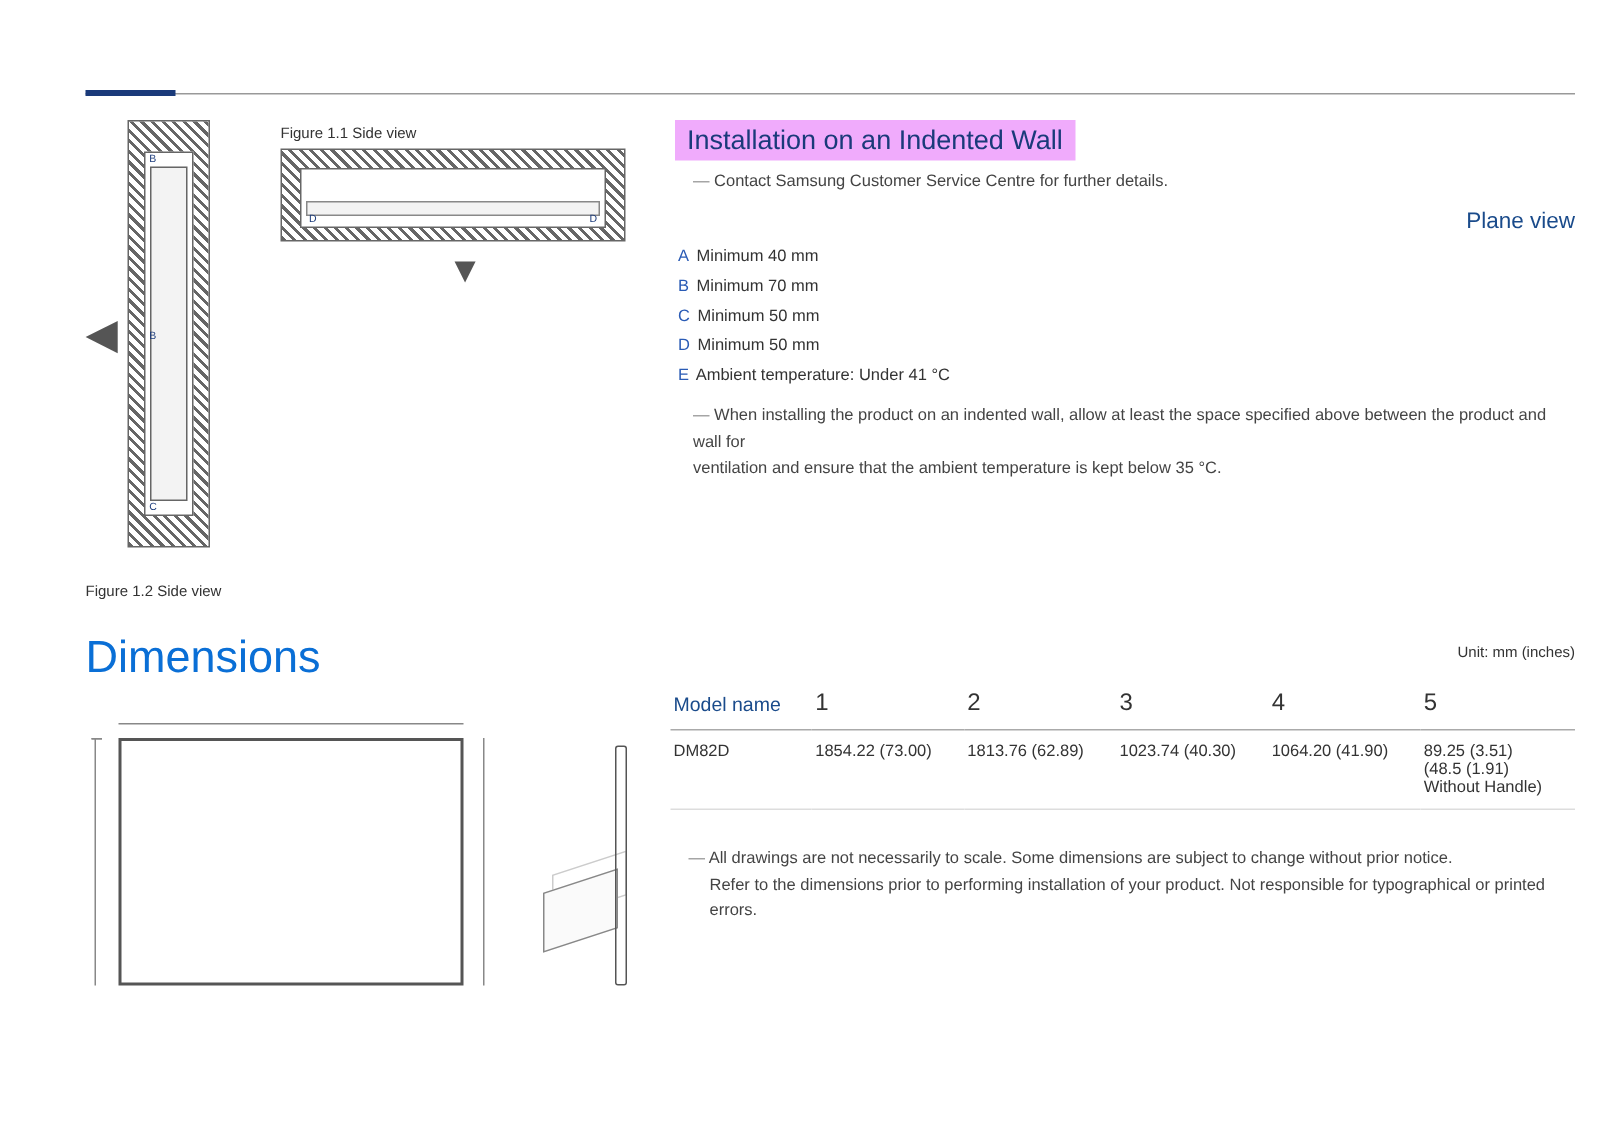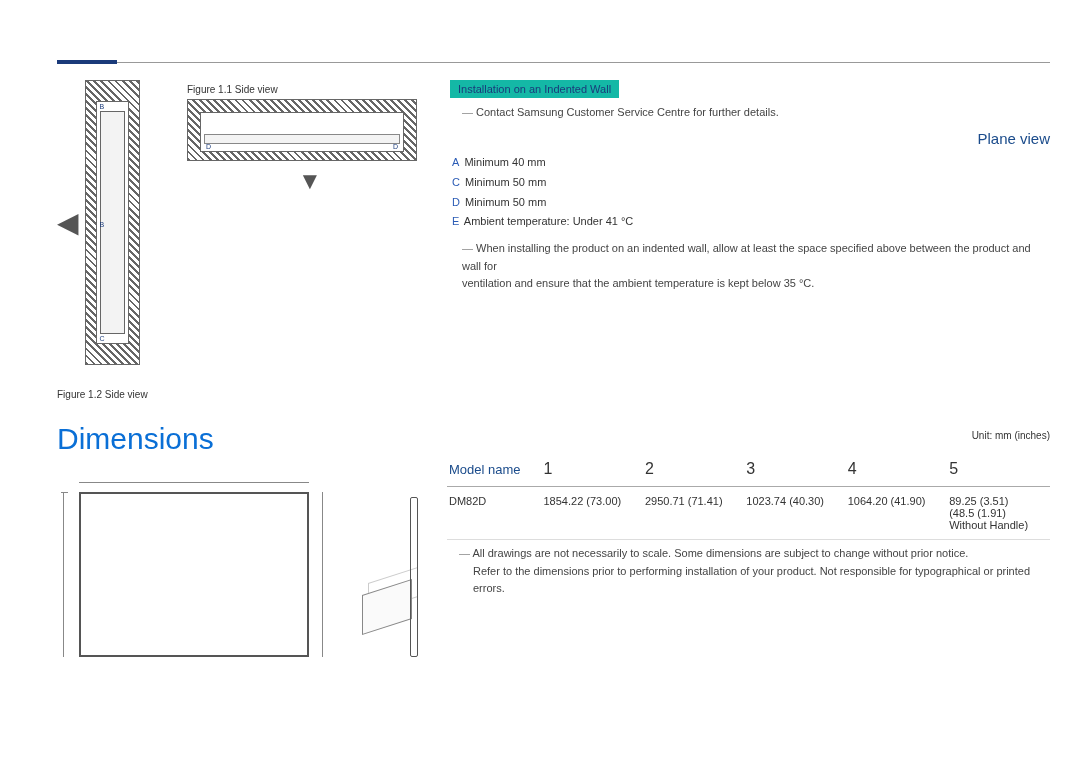--- a/index.html
+++ b/index.html
@@ -104,23 +104,23 @@
     color: #555;
     margin-top: 6px;
   }
   .side-fig2-label {
     position: absolute;
     top: 305px;
     left: 0;
   }
 
   .highlight-heading {
-    background: #14b8a6;
+    background: #f0abfc;
     color: #1a3a7a;
-    font-size: 11px;
+    font-size: 18px;
     font-weight: 300;
     padding: 3px 8px;
     display: inline-block;
   }
   .bullet-text { margin: 8px 0 12px 12px; font-size: 11px; color: #444; }
   .sub-heading { color: #1a4b8b; font-size: 15px; font-weight: 300; margin: 6px 0; text-align: right; }
   .spec-list { margin-left: 2px; font-size: 11px; line-height: 1.8; }
   .spec-list span.lbl { color: #2a5bb5; margin-right: 2px; }
   .note-text { margin: 8px 0 0 12px; font-size: 11px; color: #444; line-height: 1.6; }
   .note-text .indent { display: block; }
@@ -148,21 +148,21 @@
     top: 0;
     right: 0;
   }
   .unit-label { position: absolute; right: 0; top: 8px; font-size: 10px; }
   .dim-table { width: 100%; border-collapse: collapse; margin-top: 30px; font-size: 11px; }
   .dim-table th, .dim-table td { text-align: left; padding: 8px 10px 8px 2px; }
   .dim-table th { font-weight: 400; border-bottom: 1px solid #aaa; }
   .dim-table th.mn { color: #1a4b8b; font-size: 13px; }
   .dim-table th.num { font-size: 16px; font-weight: 300; }
   .dim-table td { border-bottom: 1px solid #ddd; vertical-align: top; }
-  .dim-note { margin: 5px 0 0 12px; font-size: 11px; color: #444; line-height: 1.6; }
+  .dim-note { margin: 24px 0 0 12px; font-size: 11px; color: #444; line-height: 1.6; }
   .dim-note .indent { display: block; margin-left: 14px; }
 
   .drawing-front {
     position: relative;
     width: 300px;
     height: 190px;
   }
   .drawing-front .rect {
     position: absolute;
     left: 22px; top: 10px; width: 230px; height: 165px;
@@ -246,20 +246,21 @@
 </div>
 
 <div class="right-col">
   <div class="highlight-heading">Installation on an Indented Wall</div>
   <div class="bullet-text">
     <span class="dash">― </span><span>Contact Samsung Customer Service Centre for further details.</span>
   </div>
   <div class="sub-heading">Plane view</div>
   <div class="spec-list">
     <div><span class="lbl">A</span> <span>Minimum 40 mm</span></div>
+    <div><span class="lbl">B</span> <span>Minimum 70 mm</span></div>
     <div><span class="lbl">C</span> <span>Minimum 50 mm</span></div>
     <div><span class="lbl">D</span> <span>Minimum 50 mm</span></div>
     <div><span class="lbl">E</span> <span>Ambient temperature: Under 41 °C</span></div>
   </div>
   <div class="note-text">
     <span class="dash">― </span><span>When installing the product on an indented wall, allow at least the space specified above between the product and wall for</span>
     <span class="indent">ventilation and ensure that the ambient temperature is kept below 35 °C.</span>
   </div>
 </div>
 
@@ -290,21 +291,21 @@
           <th class="num">2</th>
           <th class="num">3</th>
           <th class="num">4</th>
           <th class="num">5</th>
         </tr>
       </thead>
       <tbody>
         <tr>
           <td>DM82D</td>
           <td>1854.22 (73.00)</td>
-          <td>2950.71 (71.41)</td>
+          <td>1813.76 (62.89)</td>
           <td>1023.74 (40.30)</td>
           <td>1064.20 (41.90)</td>
           <td>
             <span>89.25 (3.51)</span><br>
             <span>(48.5 (1.91)</span><br>
             <span>Without Handle)</span>
           </td>
         </tr>
       </tbody>
     </table>

